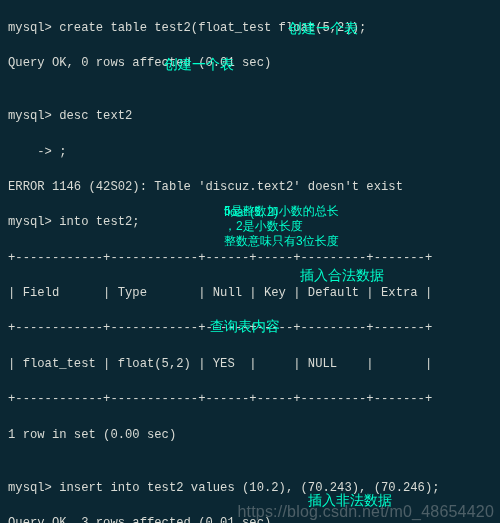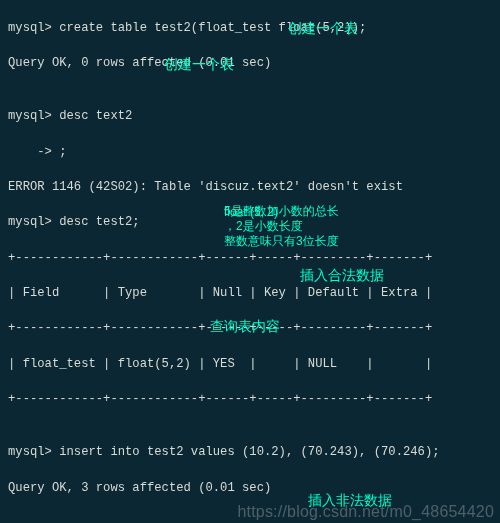--- a/index.html
+++ b/index.html
@@ -50,26 +50,27 @@
 </head>
 <body>
 
 <div class="term">
 <div class="line"><span>mysql&gt; </span><span>create table test2(float_test float(5,2));</span></div>
 <div class="line">Query OK, 0 rows affected (0.01 sec)</div>
 <div class="line"></div>
 <div class="line"><span>mysql&gt; </span><span>desc text2</span></div>
 <div class="line">    -&gt; ;</div>
 <div class="line">ERROR 1146 (42S02): Table 'discuz.text2' doesn't exist</div>
-<div class="line"><span>mysql&gt; </span><span>desc test2;</span></div>
+<div class="line"><span>mysql&gt; </span><span>into test2;</span></div>
 <div class="line">+------------+------------+------+-----+---------+-------+</div>
 <div class="line">| Field      | Type       | Null | Key | Default | Extra |</div>
 <div class="line">+------------+------------+------+-----+---------+-------+</div>
 <div class="line">| float_test | float(5,2) | YES  |     | NULL    |       |</div>
 <div class="line">+------------+------------+------+-----+---------+-------+</div>
+<div class="line">1 row in set (0.00 sec)</div>
 <div class="line"></div>
 <div class="line"><span>mysql&gt; </span><span>insert into test2 values (10.2), (70.243), (70.246);</span></div>
 <div class="line">Query OK, 3 rows affected (0.01 sec)</div>
 
 <div class="line"></div>
 
 
 
 
 

